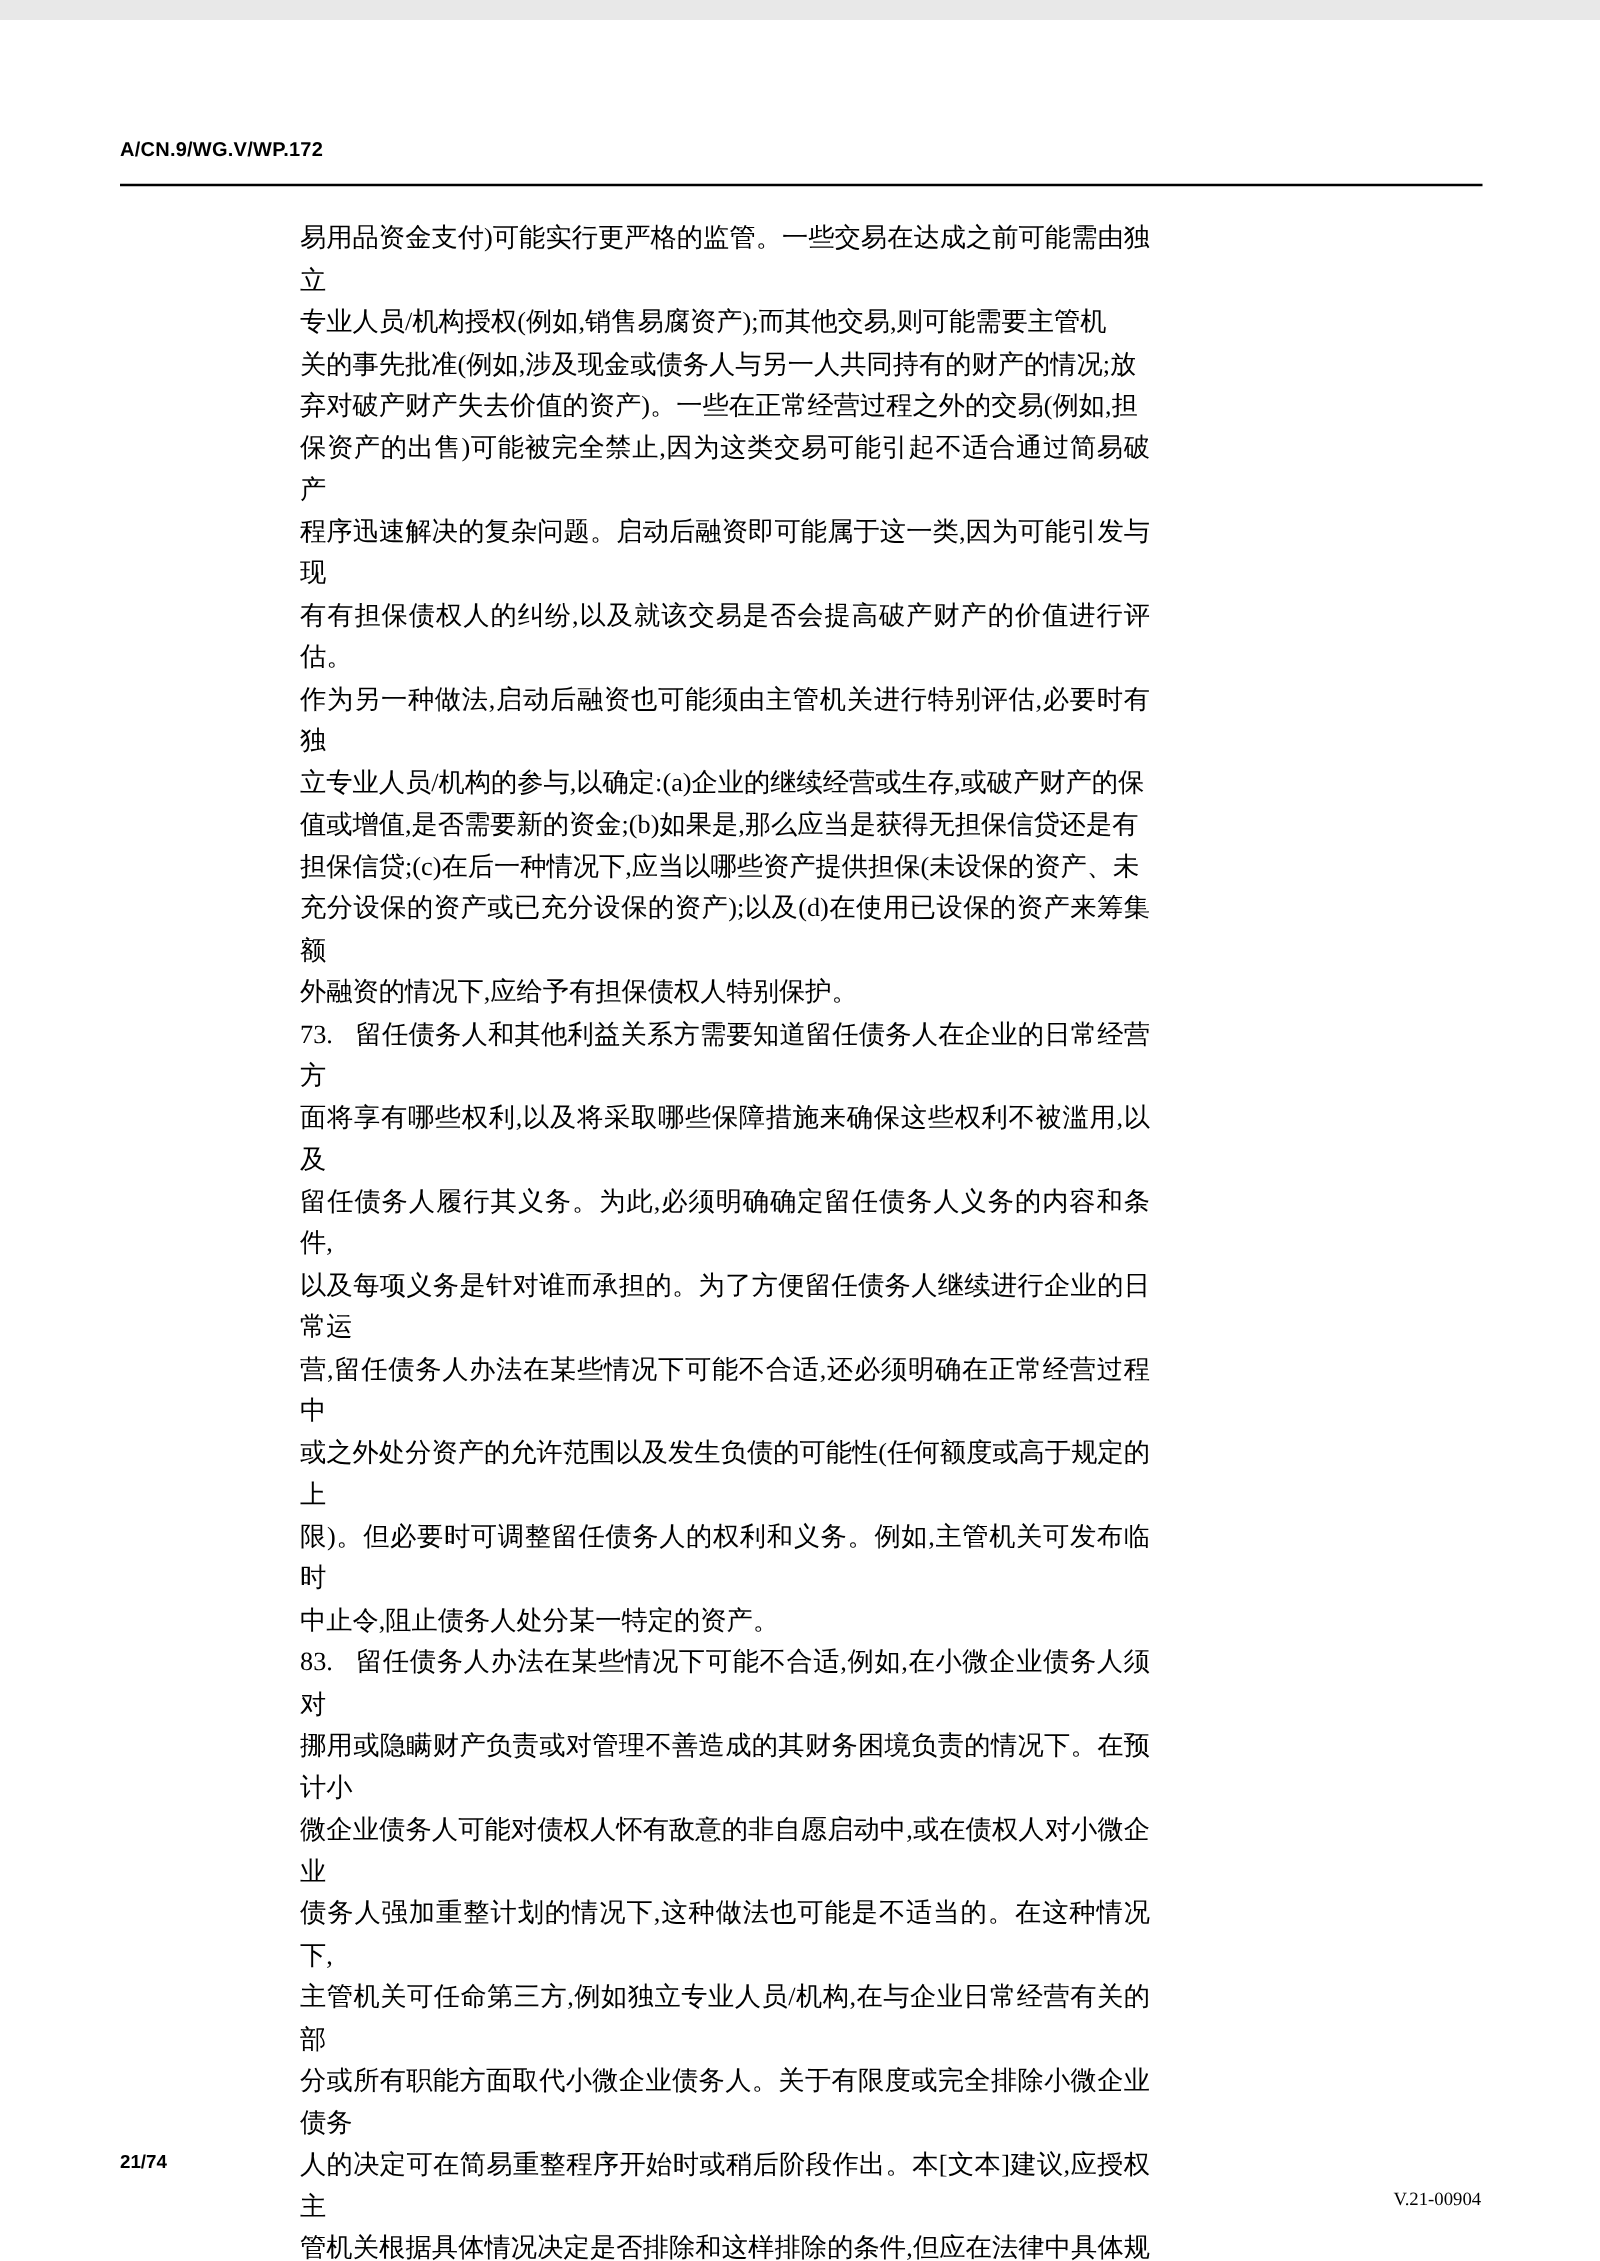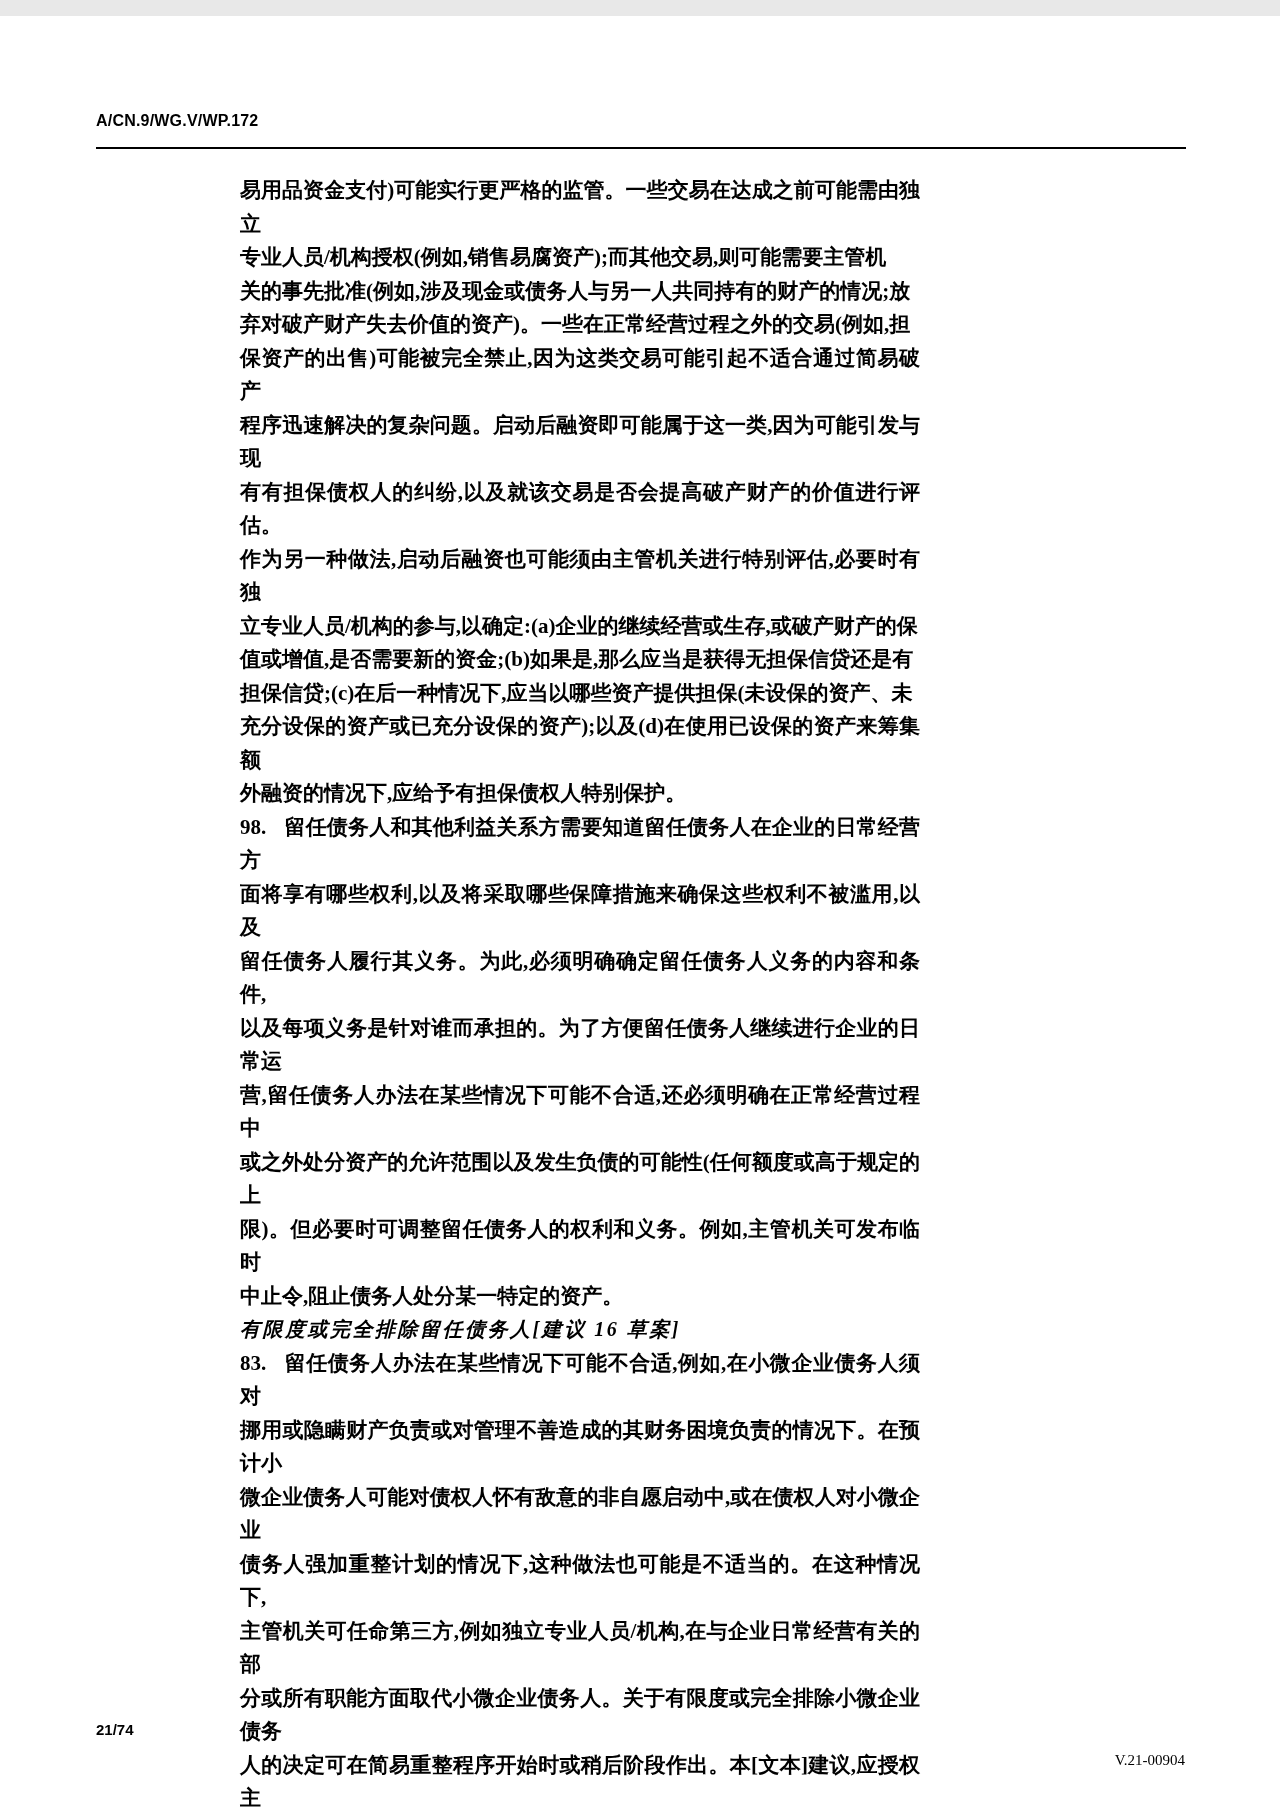--- a/index.html
+++ b/index.html
@@ -38,21 +38,20 @@
     position: absolute;
     left: 240px;
     top: 158px;
     width: 680px;
     font-size: 21px;
     line-height: 33.5px;
     text-align: justify;
   }
   .content p {
     margin: 0;
-    font-weight: bold;
   }
   .p-text {
     white-space: pre-line;
   }
   .p-num {
     margin-right: 18px;
   }
   .para-82 { margin-top: 26px; }
   .heading-italic {
     margin-top: 44px;
@@ -94,30 +93,29 @@
 保资产的出售)可能被完全禁止,因为这类交易可能引起不适合通过简易破产
 程序迅速解决的复杂问题。启动后融资即可能属于这一类,因为可能引发与现
 有有担保债权人的纠纷,以及就该交易是否会提高破产财产的价值进行评估。
 作为另一种做法,启动后融资也可能须由主管机关进行特别评估,必要时有独
 立专业人员/机构的参与,以确定:(a)企业的继续经营或生存,或破产财产的保
 值或增值,是否需要新的资金;(b)如果是,那么应当是获得无担保信贷还是有
 担保信贷;(c)在后一种情况下,应当以哪些资产提供担保(未设保的资产、未
 充分设保的资产或已充分设保的资产);以及(d)在使用已设保的资产来筹集额
 外融资的情况下,应给予有担保债权人特别保护。</span></p>
 
-    <p class="para-82"><span class="p-num">98.</span><span class="p-text">留任债务人和其他利益关系方需要知道留任债务人在企业的日常经营方
+    <p class="para-82"><span class="p-num">73.</span><span class="p-text">留任债务人和其他利益关系方需要知道留任债务人在企业的日常经营方
 面将享有哪些权利,以及将采取哪些保障措施来确保这些权利不被滥用,以及
 留任债务人履行其义务。为此,必须明确确定留任债务人义务的内容和条件,
 以及每项义务是针对谁而承担的。为了方便留任债务人继续进行企业的日常运
 营,留任债务人办法在某些情况下可能不合适,还必须明确在正常经营过程中
 或之外处分资产的允许范围以及发生负债的可能性(任何额度或高于规定的上
 限)。但必要时可调整留任债务人的权利和义务。例如,主管机关可发布临时
 中止令,阻止债务人处分某一特定的资产。</span></p>
 
-    <p class="heading-italic">有限度或完全排除留任债务人[建议 16 草案]</p>
 
     <p class="para-83"><span class="p-num">83.</span><span class="p-text">留任债务人办法在某些情况下可能不合适,例如,在小微企业债务人须对
 挪用或隐瞒财产负责或对管理不善造成的其财务困境负责的情况下。在预计小
 微企业债务人可能对债权人怀有敌意的非自愿启动中,或在债权人对小微企业
 债务人强加重整计划的情况下,这种做法也可能是不适当的。在这种情况下,
 主管机关可任命第三方,例如独立专业人员/机构,在与企业日常经营有关的部
 分或所有职能方面取代小微企业债务人。关于有限度或完全排除小微企业债务
 人的决定可在简易重整程序开始时或稍后阶段作出。本[文本]建议,应授权主
 管机关根据具体情况决定是否排除和这样排除的条件,但应在法律中具体规定
 理当有限度或完全排除留任债务人的情形,以及谁可实行这种排除,以避免滥

